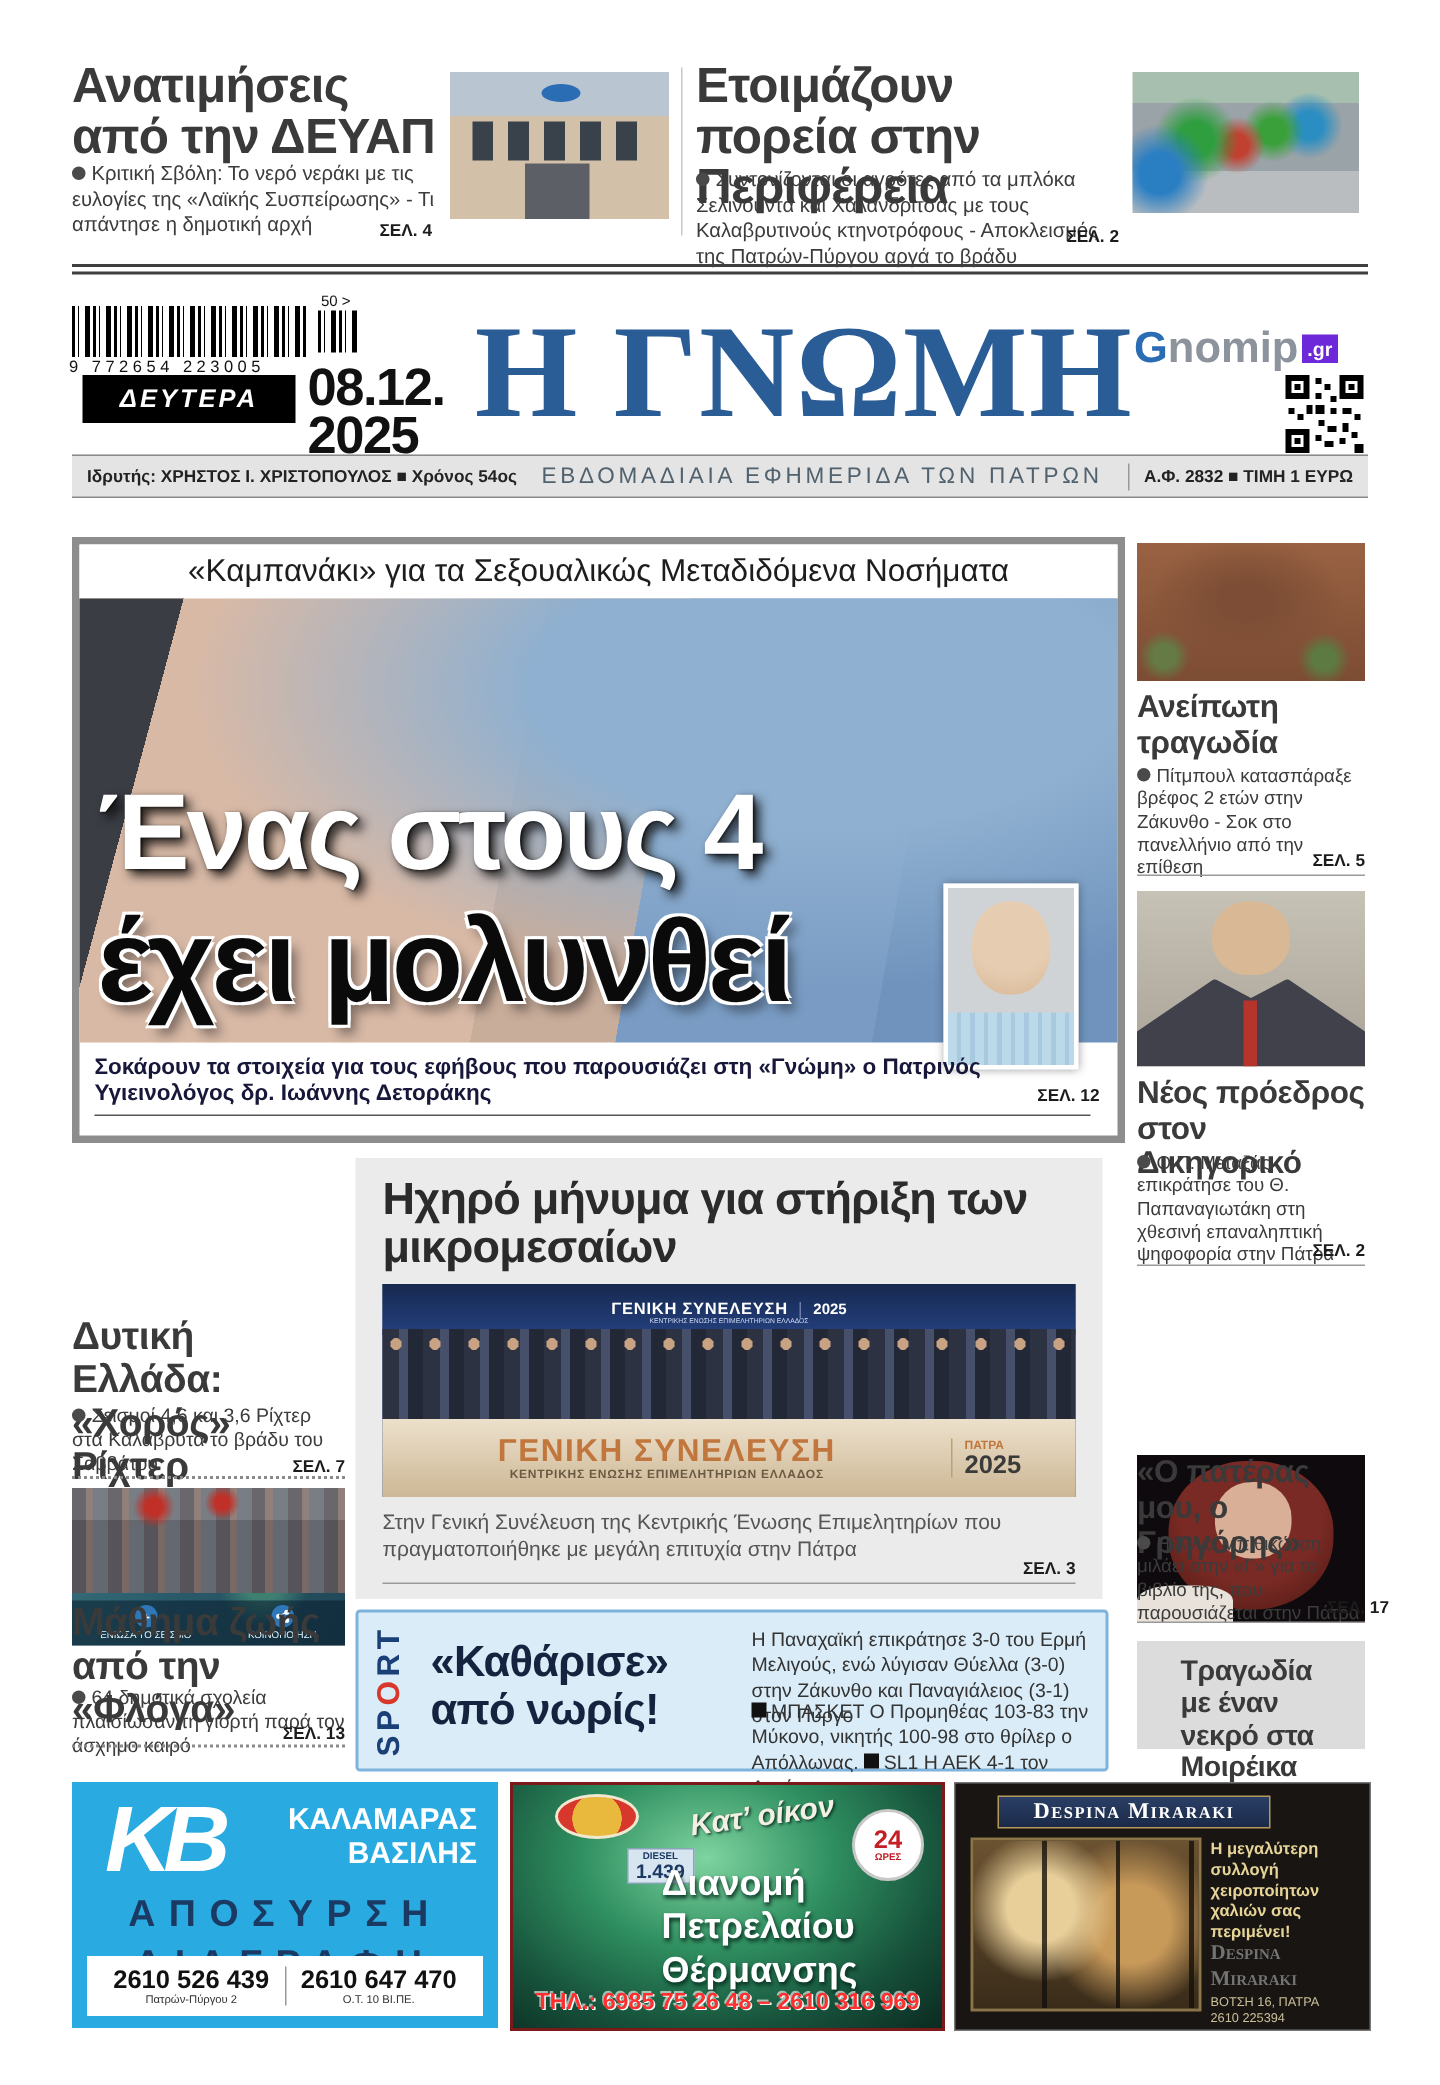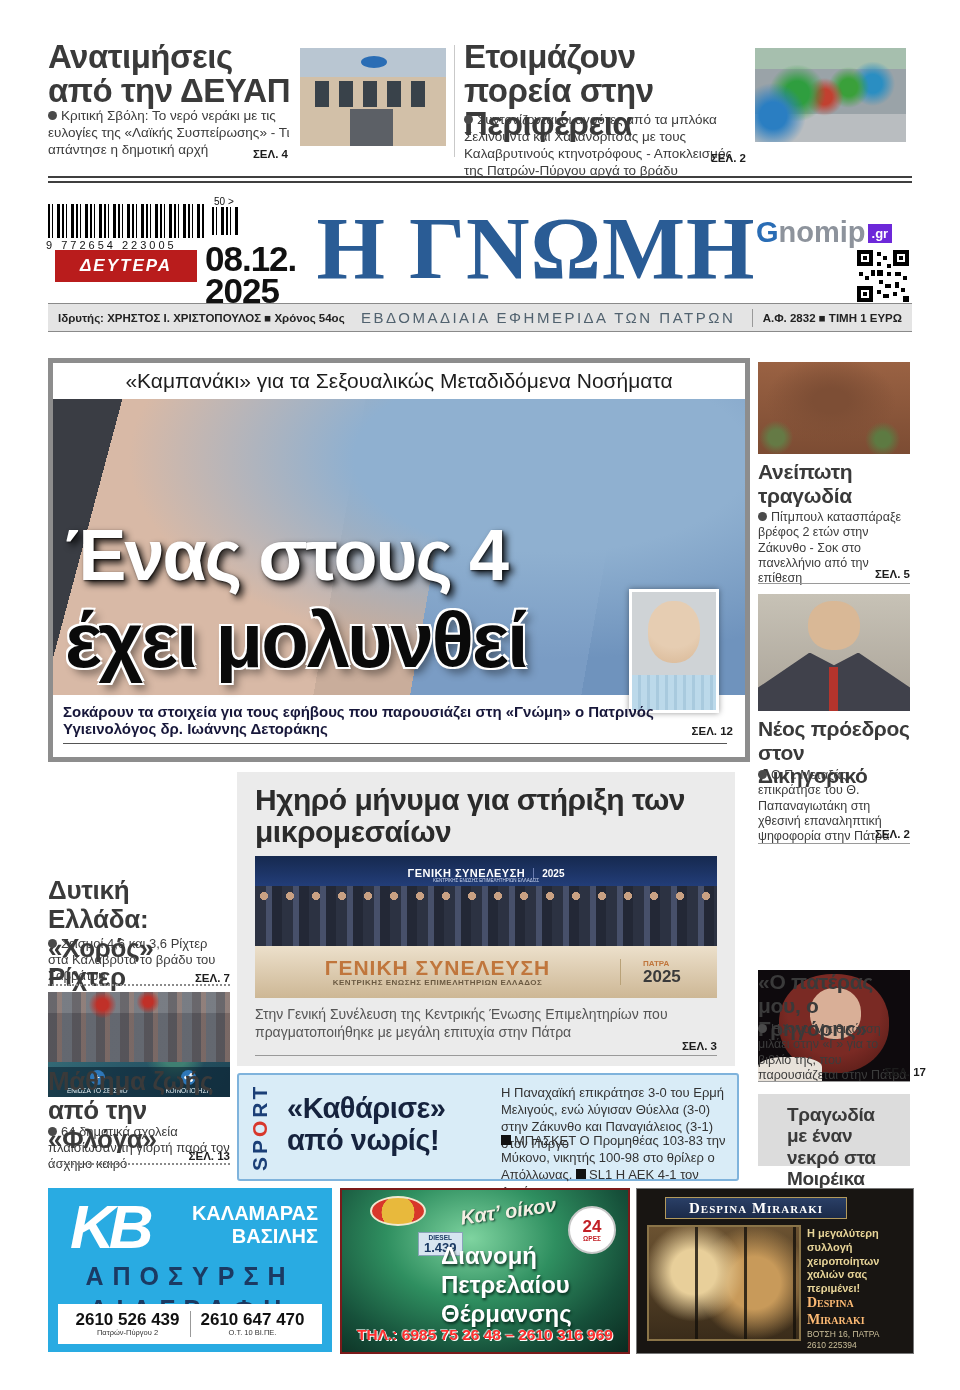--- a/index.html
+++ b/index.html
@@ -22,21 +22,21 @@
   .ph-tractors{background:
       radial-gradient(circle at 12% 72%,#2a7ec2 9%,transparent 22%),
       radial-gradient(circle at 28% 48%,#2f9e3f 10%,transparent 24%),
       radial-gradient(circle at 46% 52%,#c24030 8%,transparent 20%),
       radial-gradient(circle at 62% 42%,#3aa03a 8%,transparent 19%),
       radial-gradient(circle at 78% 38%,#2a8ec2 7%,transparent 17%),
       linear-gradient(#a6bfae 0 22%,#9aa3a8 22% 70%,#b9bdc0 70% 100%);}
   
   .barcode{background:repeating-linear-gradient(90deg,#000 0 2px,#fff 2px 4px,#000 4px 5px,#fff 5px 9px,#000 9px 12px,#fff 12px 14px);}
   .bc-num{font-size:11px;letter-spacing:3px;color:#111;}
-  .day-box{background:#b91c1c;color:#fff;font-weight:700;font-style:italic;font-size:17px;
+  .day-box{background:#000000;color:#fff;font-weight:700;font-style:italic;font-size:17px;
            letter-spacing:2px;display:flex;align-items:center;justify-content:center;}
   .date-big{font-weight:700;font-size:35px;line-height:.92;letter-spacing:-1px;color:#111;}
   .mast-title{font-family:"Liberation Serif",serif;font-weight:700;font-size:88px;color:#2a5c95;
               letter-spacing:1px;white-space:nowrap;}
   .gnomip{font-weight:700;font-size:29px;}
   .gnomip .g{color:#2a6db5;} .gnomip .rest{color:#8d939c;}
   .gr-badge{display:inline-block;background:#6d28d9;color:#fff;font-size:13px;font-weight:700;
             padding:2px 4px;margin-left:2px;vertical-align:4px;}
   .founder-bar{background:#e4e4e4;border-top:1px solid #8a8a8a;border-bottom:1px solid #8a8a8a;
                display:flex;align-items:center;}
@@ -114,21 +114,21 @@
   .as-top .yr{font-size:10px;font-weight:700;border-left:1px solid #6b7db0;padding-left:8px;}
   .as-crowd{position:absolute;left:0;right:0;top:30px;height:60px;
       background:
         radial-gradient(circle 4px at 9px 10px,#c9a183 97%,transparent) 0 0/26px 60px repeat-x,
         repeating-linear-gradient(90deg,#2c3242 0 11px,#47506a 11px 17px,#232836 17px 27px);}
   .as-desk{position:absolute;left:0;right:0;bottom:0;height:52px;
       background:linear-gradient(#ece0cb,#cdb795);display:flex;align-items:center;}
   .as-desk .big{flex:1;text-align:center;}
   .as-desk .big .l1{font-size:21px;font-weight:700;color:#c0763c;letter-spacing:1px;line-height:1;}
   .as-desk .big .l2{font-size:8px;font-weight:700;color:#6b5a42;letter-spacing:.5px;}
-  .as-desk .loc{width:74px;border-left:1px solid #b9a278;padding-left:22px;}
+  .as-desk .loc{width:74px;border-left:1px solid #b9a278;padding-left:8px;}
   .as-desk .loc .p{font-size:8px;font-weight:700;color:#c0763c;}
   .as-desk .loc .y{font-size:17px;font-weight:700;color:#3a3a3a;line-height:1;}
   .caption{font-size:14px;line-height:1.25;color:#555;}
   
   .sport-box{background:#d9ecf7;border:2px solid #7fb3dc;border-radius:3px;}
   .sport-vert{writing-mode:vertical-rl;transform:rotate(180deg);font-weight:800;font-size:21px;
       letter-spacing:3px;color:#1b3f77;line-height:1;}
   .sport-vert .o{color:#d8372b;}
   .sport-hl{font-weight:700;font-size:29px;line-height:1.1;color:#16233e;letter-spacing:-.5px;}
   .sport-txt{font-size:13px;line-height:1.3;color:#333;}
@@ -164,21 +164,21 @@
   .ad3-sign{background:linear-gradient(#2a3f66,#1b2a48);border:1px solid #b39a5c;color:#fff;
       font-family:"Liberation Serif",serif;font-weight:700;font-variant:small-caps;font-size:15px;
       text-align:center;letter-spacing:1px;}
   .ad3-window{background:
       repeating-linear-gradient(90deg,transparent 0 46px,rgba(20,16,10,.8) 46px 49px),
       radial-gradient(circle at 30% 40%,#e8cf9a 0 18%,transparent 40%),
       radial-gradient(circle at 70% 50%,#c89a5a 0 22%,transparent 48%),
       linear-gradient(#6b5231,#3a2c1a);border:2px solid #8a7448;}
   .ad3-pitch{font-size:11px;font-weight:700;line-height:1.25;color:#e7d498;}
   .ad3-brand{font-family:"Liberation Serif",serif;font-variant:small-caps;font-weight:700;
-      font-size:14px;color:#fdba74;line-height:1.2;}
+      font-size:14px;color:#737373;line-height:1.2;}
   .ad3-addr{font-size:8.5px;color:#cbbf9a;line-height:1.3;}
 </style>
 </head>
 <body>
 
 <div class="page">
 
   <div class="abs top-title" style="left:48px;top:40px;width:250px;">Ανατιμήσεις από την ΔΕΥΑΠ</div>
   <div class="abs summary" style="left:48px;top:108px;width:250px;">
     <span class="bullet-dot"></span><span>Κριτική Σβόλη: Το νερό νεράκι με τις ευλογίες της «Λαϊκής Συσπείρωσης» - Τι απάντησε η δημοτική αρχή</span>

